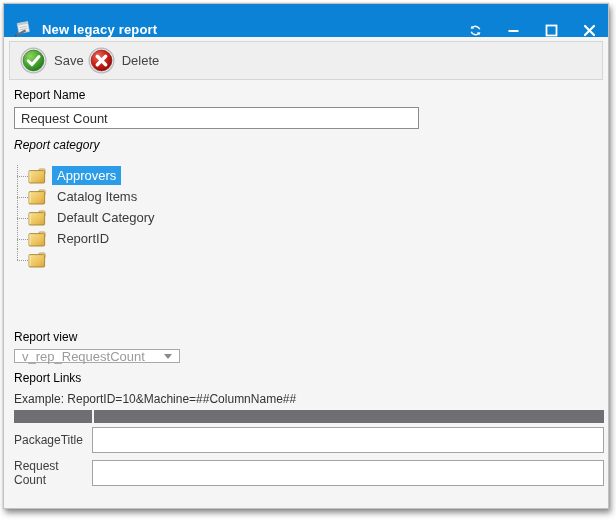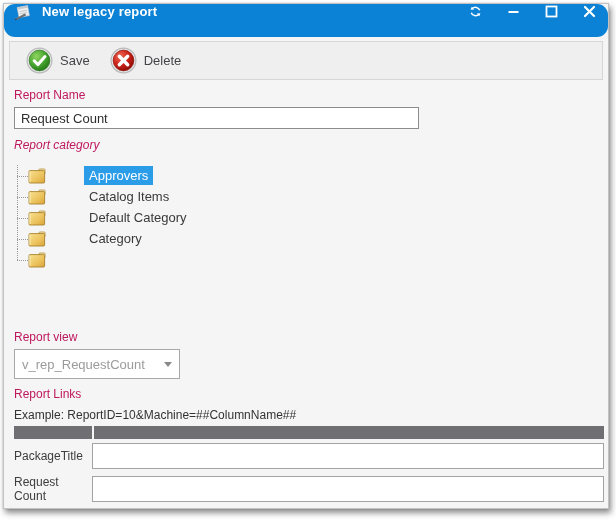--- a/index.html
+++ b/index.html
@@ -7,65 +7,65 @@
 
   .window {
     position:absolute; left:3px; top:3px; width:606px; height:506px;
     background:#f6f5f6; border:1px solid #c2c2c2;
     box-shadow: 2px 4px 6px rgba(0,0,0,.45), 0 0 2px rgba(0,0,0,.15);
     display:flex; flex-direction:column;
   }
 
   
   .titlebar {
-    height:33px; background:#0b82d5; display:flex; align-items:flex-start;
-    padding:0 12px 0 10px; flex:0 0 auto;border-radius:11px;
+    height:33px; background:#0b82d5; display:flex; align-items:flex-end;
+    padding:0 12px 0 10px; flex:0 0 auto;
   }
   .titlebar .app-icon { width:19px; height:17px; margin-right:9px; }
   .titlebar .title { color:#ffffff; font-size:13px; font-weight:bold; flex:1; letter-spacing:.2px; }
   .win-controls { display:flex; align-items:center; gap:24px; }
   .win-btn { width:14px; height:14px; display:flex; align-items:center; justify-content:center; cursor:default; }
   .win-btn svg { width:13px; height:13px; }
 
   
   .toolbar {
     margin:4px 5px 0 5px; height:39px; background:#f0eff0;
     border:1px solid #d7d6d7; display:flex; align-items:center;
-    padding-left:16px; gap:20px; flex:0 0 auto;
+    padding-left:10px; gap:4px; flex:0 0 auto;
   }
   .tb-btn { display:flex; align-items:center; gap:7px; }
   .tb-btn .tb-icon { width:27px; height:27px; }
   .tb-btn .tb-label { font-size:13px; color:#444447; }
 
   
   .content { flex:1; padding:8px 6px 0 10px; position:relative; }
-  .field-label { font-size:12px; color:#be185d; }
+  .field-label { font-size:12px; color:#000000; }
 
   .name-input {
     margin-top:5px; width:405px; height:22px; border:1px solid #8c8c8c;
     background:#fff; font-family:"Liberation Sans", sans-serif;
     font-size:13px; color:#2e2e2e; padding:0 6px; display:block; outline:none;
   }
   .lbl-category { margin-top:9px;font-style:italic; }
 
   
   .tree { margin-top:13px; }
   .tree-row { position:relative; height:21px; display:flex; align-items:center; padding-left:14px; }
   .conn-v { position:absolute; left:3px; top:0; bottom:0; width:0; border-left:1px dotted #999; }
   .tree-row.last .conn-v { bottom:50%; }
   .conn-h { position:absolute; left:3px; top:50%; width:11px; height:0; border-top:1px dotted #999; }
   .folder { width:19px; height:16px; margin-right:5px; flex:0 0 auto; }
-  .tree-label { font-size:13px; color:#3a3a3a; padding:2px 5px; white-space:nowrap;margin-left:32px; }
+  .tree-label { font-size:13px; color:#3a3a3a; padding:2px 5px; white-space:nowrap; }
   .tree-label.selected { background:#2b9ce8; color:#ffffff; }
 
   .spacer-block { height:60px; }
 
   
   .dropdown {
-    margin-top:5px; width:166px; height:30px; border:1px solid #a8a8a8;
+    margin-top:5px; width:166px; height:14px; border:1px solid #a8a8a8;
     background:#fff; display:flex; align-items:center; padding:0 7px;
   }
   .dropdown .dd-value { flex:1; font-size:13px; color:#9b9b9b; white-space:nowrap; overflow:hidden; }
   .dd-arrow { width:0; height:0; border-left:4px solid transparent; border-right:4px solid transparent; border-top:5px solid #8a8a8a; }
 
   .lbl-collinks { margin-top:8px; }
   .example-text { margin-top:7px; font-size:12px; color:#333333; }
 
   
   .col-table { margin-top:4px; width:590px; }
@@ -225,21 +225,21 @@
               <linearGradient id="gFold" x1="0" y1="0" x2="1" y2="1">
                 <stop offset="0%" stop-color="#f7e191"></stop>
                 <stop offset="60%" stop-color="#ecc25c"></stop>
                 <stop offset="100%" stop-color="#d9a33a"></stop>
               </linearGradient>
             </defs>
             <rect x="11" y="1" width="6" height="5" rx="0.8" fill="#f6ecc2" stroke="#b28a2e" stroke-width="0.8"></rect>
             <rect x="1" y="2.6" width="15.6" height="12.4" rx="1" fill="url(#gFold)" stroke="#a8832c" stroke-width="0.9"></rect>
             <path d="M2 3.6 L2 14" stroke="#f9eeb9" stroke-width="1.1"></path>
           </svg>
-          <span class="tree-label">Category</span>
+          <span class="tree-label">ReportID</span>
         </div>
         <div class="tree-row last">
           <span class="conn-v"></span>
           <span class="conn-h"></span>
           <svg class="folder" viewBox="0 0 19 16">
             <defs>
               <linearGradient id="gFold" x1="0" y1="0" x2="1" y2="1">
                 <stop offset="0%" stop-color="#f7e191"></stop>
                 <stop offset="60%" stop-color="#ecc25c"></stop>
                 <stop offset="100%" stop-color="#d9a33a"></stop>

